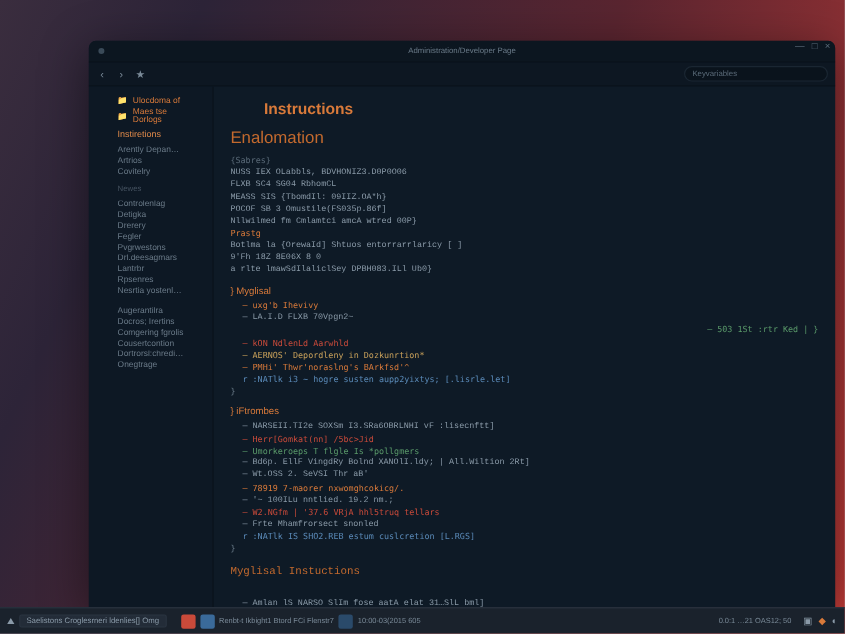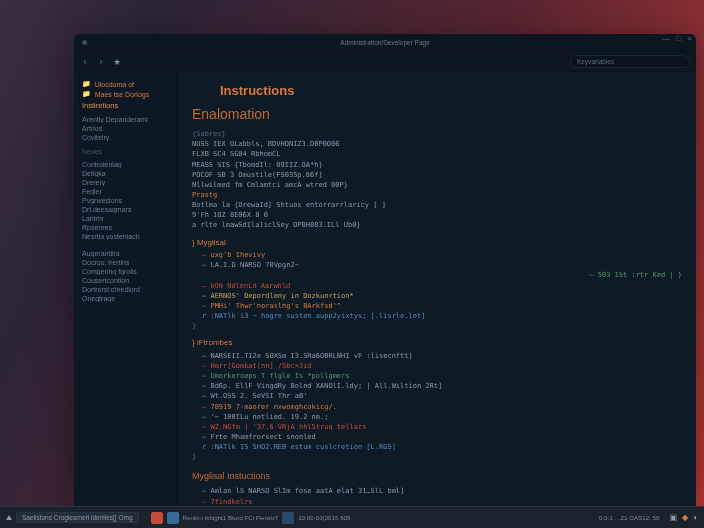--- a/index.html
+++ b/index.html
@@ -54,50 +54,50 @@
     color: #5a6a78;
     padding: 0 6px;
     display: flex;
     align-items: center;
   }
   .body-row { flex: 1; display: flex; overflow: hidden; }
   .sidebar {
     width: 104px;
     background: #0d1824;
     border-right: 1px solid #0a131c;
-    padding: 8px 8px;
+    padding: 8px 24px;
     overflow: hidden;
     font-size: 7px;
   }
   .sb-head { color: #d97a3a; display: flex; align-items: center; gap: 4px; margin-bottom: 2px; }
   .sb-head .folder-icon { font-size: 7px; }
   .sb-active { color: #e08a4a; margin-left: 0; font-size: 7.5px; margin-top: 3px; margin-bottom: 4px; }
   .sb-group { margin-top: 6px; }
   .sb-item { color: #6a7a88; margin-bottom: 2px; cursor: pointer; white-space: nowrap; overflow: hidden; text-overflow: ellipsis; }
   .sb-label { color: #455260; margin-top: 7px; margin-bottom: 2px; font-size: 6.5px; }
   .content {
     flex: 1;
     padding: 10px 14px;
     overflow: hidden;
     font-size: 7.2px;
     line-height: 1.45;
   }
   .h1 { color: #d97a3a; font-size: 13px; font-weight: 600; margin-bottom: 3px; padding-left: 28px; }
   .h2 { color: #c46a2e; font-size: 14px; margin-bottom: 5px; }
   .code-block { font-family: Consolas, Menlo, monospace; font-size: 7px; line-height: 1.45; }
   .c-dim { color: #5a6a78; }
-  .c-text { color: #8a9aa8; }
+  .c-text { color: #8a9aa8; font-family: Liberation Mono, monospace; }
   .c-orange { color: #d97a3a; }
   .c-red { color: #c94a3a; }
   .c-green { color: #5a9a6a; }
   .c-blue { color: #5a8ab8; }
   .c-yellow { color: #c8a05a; }
   .brace { color: #6a7a88; }
   .section-label { color: #d97a3a; font-size: 8px; margin-top: 6px; margin-bottom: 2px; }
-  .h3 { color: #c46a2e; font-size: 9px; margin-top: 8px; margin-bottom: 3px; }
+  .h3 { color: #c46a2e; font-size: 9px; margin-top: 8px; margin-bottom: 15px; font-family: Liberation Mono, monospace; }
   .taskbar {
     position: absolute;
     left: 0; right: 0; bottom: 0;
     height: 22px;
     background: #1a222c;
     border-top: 1px solid #2a3440;
     display: flex;
     align-items: center;
     padding: 0 6px;
     font-size: 6.5px;
@@ -186,23 +186,23 @@
           <div class="c-text">POCOF SB 3 Omustile(FS035p.86f]</div>
           <div class="c-text">Nllwilmed fm Cmlamtci amcA wtred 00P}</div>
           <div class="c-orange">Prastg</div>
           <div class="c-text">Botlma la {OrewaId] Shtuos entorrarrlaricy [ ]</div>
           <div class="c-text">9'Fh 18Z 8E06X 8 0</div>
           <div class="c-text">a rlte lmawSdIlaliclSey DPBH083.ILl Ub0}</div>
         </div>
       <div class="section-label">} Myglisal</div>
       <div id="blk2" class="code-block">
           <div class="c-orange" style="padding-left: 10px;">— uxg'b Ihevivy</div>
-          <div class="c-text" style="padding-left: 10px;">— LA.I.D NARSO 70Vpgn2~</div>
+          <div class="c-text" style="padding-left: 10px;">— LA.I.D FLXB 70Vpgn2~</div>
           <div class="c-green" style="padding-left: 10px; text-align: right;">— 503 1St :rtr Ked | }</div>
-          <div class="c-red" style="padding-left: 10px; font-family: Liberation Mono, monospace;">— kON NdlenLd Aarwhld</div>
+          <div class="c-red" style="padding-left: 10px;">— kON NdlenLd Aarwhld</div>
           <div class="c-yellow" style="padding-left: 10px;">— AERNOS' Depordleny in Dozkunrtion*</div>
           <div class="c-orange" style="padding-left: 10px;">— PMHi' Thwr'noraslng's BArkfsd'^</div>
           <div class="c-blue" style="padding-left: 10px;">r :NATlk i3 ~ hogre susten aupp2yixtys; [.lisrle.let]</div>
         </div>
       <div class="brace code-block">}</div>
       <div class="section-label">} iFtrombes</div>
       <div id="blk3" class="code-block">
           <div class="c-text" style="padding-left: 10px;">— NARSEII.TI2e SOXSm I3.SRa6OBRLNHI vF :lisecnftt]</div>
           <div class="c-red" style="padding-left: 10px;">— Herr[Gomkat(nn] /5bc&gt;Jid</div>
           <div class="c-green" style="padding-left: 10px;">— Umorkeroeps T flgle Is *pollgmers</div>

